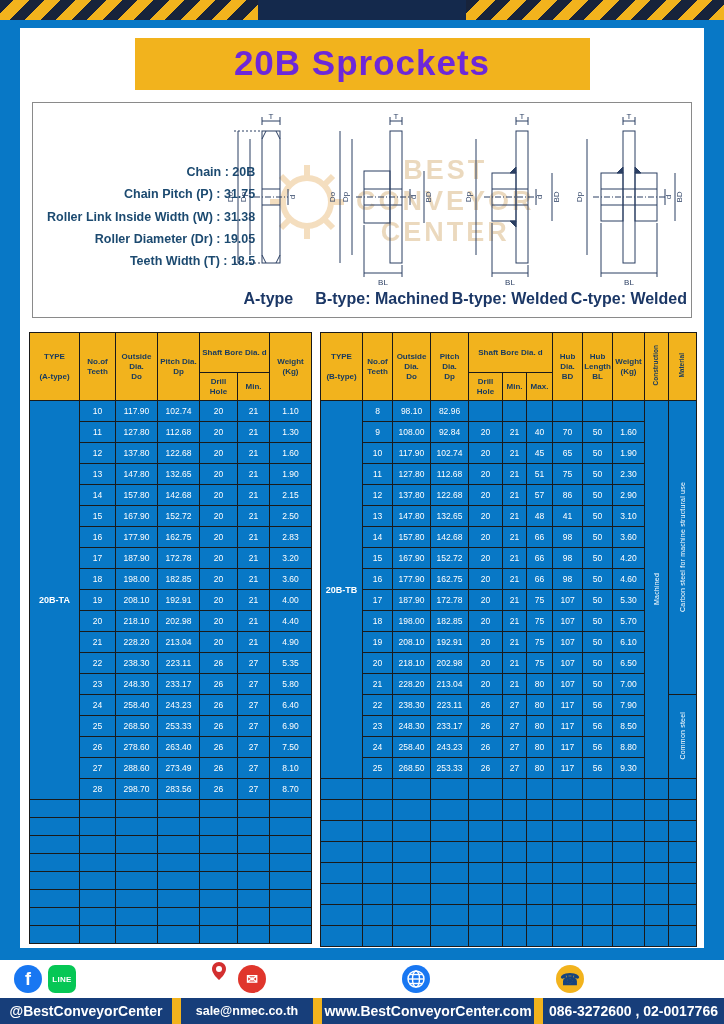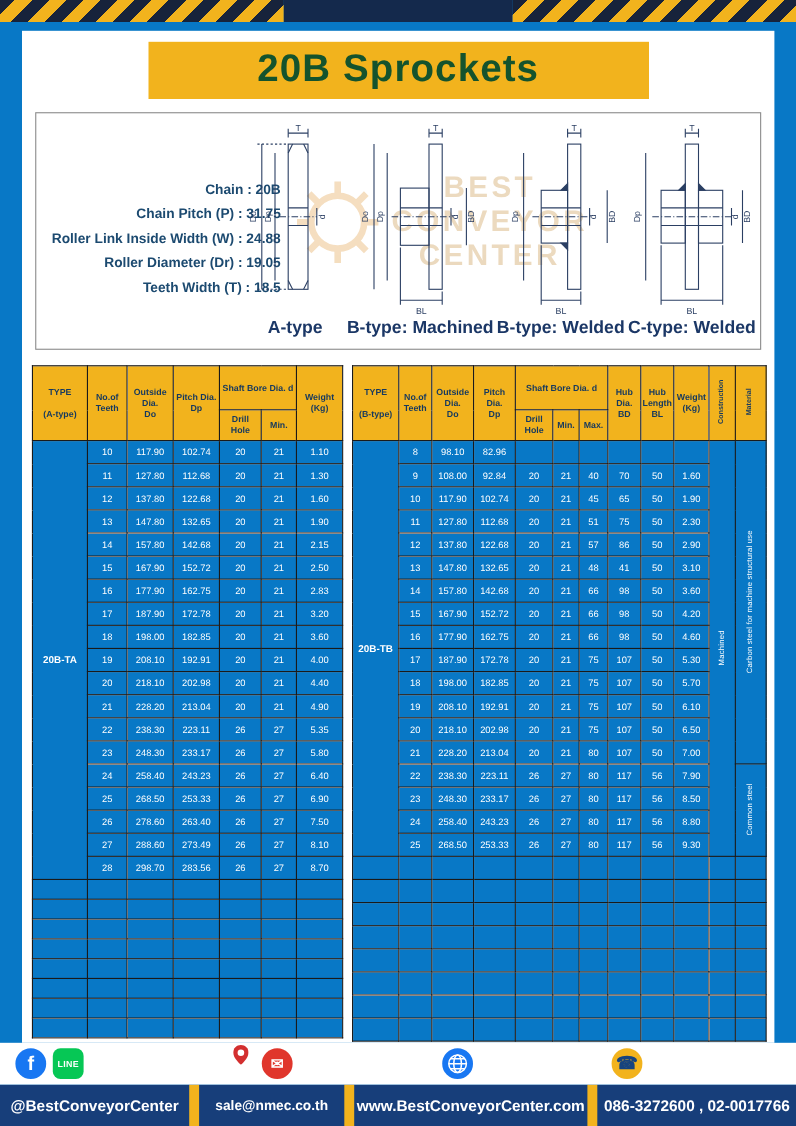--- a/index.html
+++ b/index.html
@@ -11,21 +11,21 @@
   
   .hazard { position:absolute; top:0; height:20px; background:repeating-linear-gradient(-45deg,#F2B31D 0 11px,#17233B 11px 22px); }
   .hazard.left { left:0; width:258px; }
   .hazard.right { right:0; width:258px; }
   .top-center { position:absolute; top:0; left:258px; width:208px; height:20px; background:#14294C; }
 
   
   .sheet { position:absolute; left:20px; top:28px; width:684px; height:920px; background:#ffffff; }
 
   .banner { width:455px; margin:10px auto 0; background:#F2B31D; text-align:center; padding:5px 0 7px; }
-  .banner h1 { font-size:35px; font-weight:bold; color:#14532d; letter-spacing:1px; }
+  .banner h1 { font-size:35px; font-weight:bold; color:#6d28d9; letter-spacing:1px; }
 
   
   .panel { position:relative; margin:12px 12px 0; height:216px; border:1px solid #8a8a8a; overflow:hidden; background:#fff; }
   .specs { position:absolute; left:14px; top:58px; z-index:2; font-size:12.5px; font-weight:bold; color:#1C4A70; line-height:1.78; white-space:nowrap;text-align:right; }
   .figures { position:absolute; right:4px; top:8px; z-index:2; display:flex; align-items:flex-end; gap:3px; }
   .figure { display:flex; flex-direction:column; align-items:center; }
   .figure svg { display:block; }
   .figure .lbl { font-size:16px; font-weight:bold; color:#1B3766; margin-top:1px; white-space:nowrap; }
   svg text { font-family:"Liberation Sans",sans-serif; font-size:8px; fill:#2B3F63; }
   .watermark { position:absolute; left:235px; top:52px; z-index:1; display:flex; align-items:center; gap:10px; opacity:0.28; pointer-events:none; }
@@ -54,21 +54,21 @@
   
   .footer { position:absolute; left:0; right:0; bottom:0; }
   .icons-strip { position:relative; height:38px; background:#ffffff; }
   .circle-icon { position:absolute; top:5px; width:28px; height:28px; border-radius:50%; display:flex; align-items:center; justify-content:center; color:#fff; font-weight:bold; }
   .fb { left:14px; background:#1877F2; font-size:18px; }
   .line-ic { left:48px; background:#06C755; border-radius:7px; font-size:8px; letter-spacing:0.3px; }
   .mail { left:238px; background:#E0362C; font-size:14px; }
   .globe { left:402px; background:#1877F2; }
   .phone { left:556px; background:#F2B31D; color:#16437E; font-size:16px; }
   .pin { position:absolute; left:212px; top:2px; }
-  .band { display:flex; height:38px; background:#173E7A; align-items:stretch; }
+  .band { display:flex; height:26px; background:#173E7A; align-items:stretch; }
   .band .sec { display:flex; align-items:center; justify-content:center; color:#ffffff; font-weight:bold; white-space:nowrap; }
   .band .divider { width:9px; background:#F2B31D; }
   .sec-social { width:172px; font-size:14px; }
   .sec-mail { width:132px; font-size:12.5px; }
   .sec-web { width:212px; font-size:14px; }
   .sec-phone { flex:1; font-size:14px; }
 </style>
 </head>
 <body>
 
@@ -103,21 +103,21 @@
         <div class="wm-text">
           <div>BEST</div>
           <div>CONVEYOR</div>
           <div>CENTER</div>
         </div>
       </div>
 
       <div class="specs">
         <div>Chain : 20B</div>
         <div>Chain Pitch (P) : 31.75</div>
-        <div>Roller Link Inside Width (W) : 24.88</div>
+        <div>Roller Link Inside Width (W) : 31.38</div>
         <div>Roller Diameter (Dr) : 19.05</div>
         <div>Teeth Width (T) : 18.5</div>
       </div>
 
       <div class="figures">
 
         <div class="figure">
           <svg width="88" height="178" viewBox="0 0 88 178">
             <g stroke="#2B3F63" stroke-width="1" fill="none">
               <line x1="38" y1="10" x2="56" y2="10"></line>

